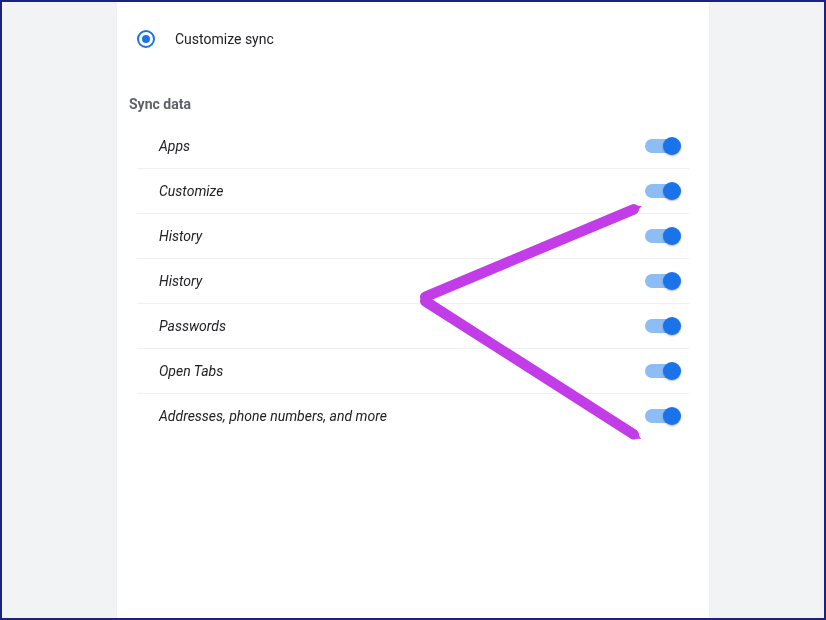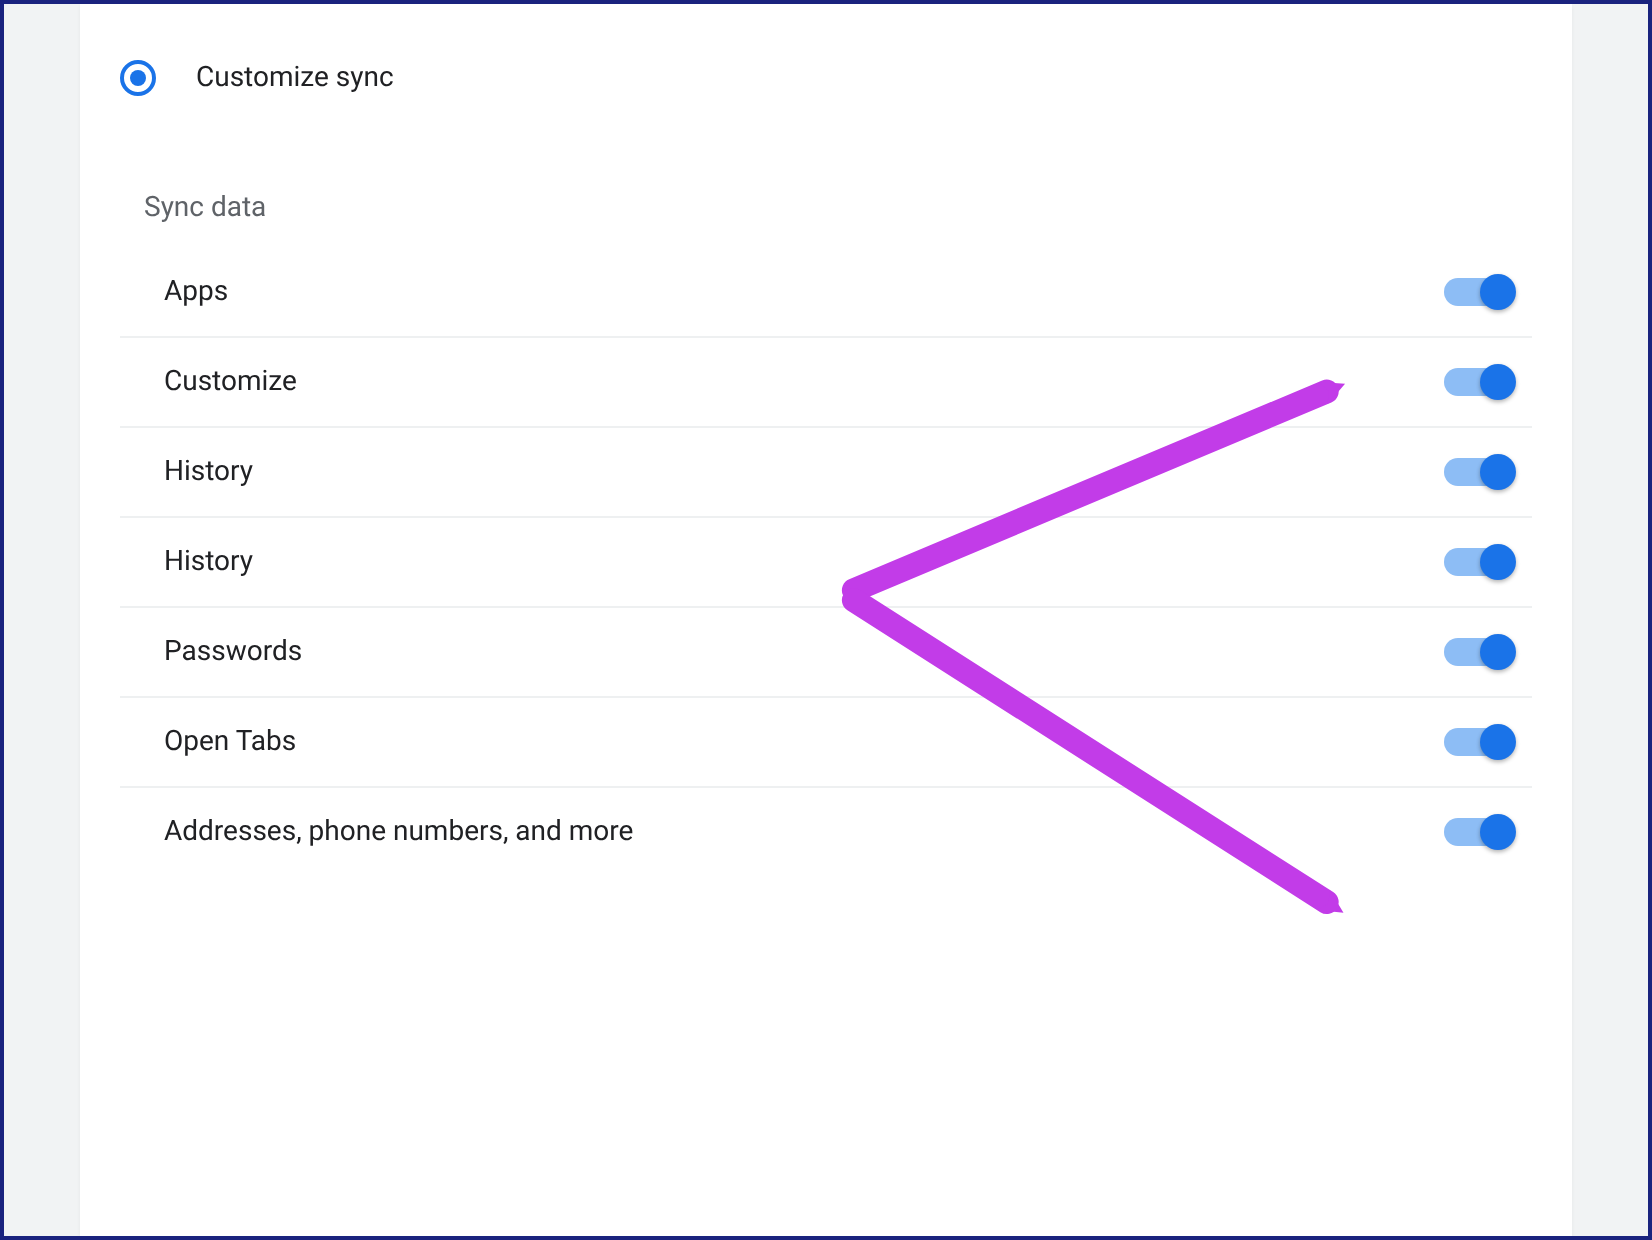--- a/index.html
+++ b/index.html
@@ -11,21 +11,21 @@
       font-family: 'Roboto', 'Segoe UI', Arial, sans-serif;
       background: #f1f3f4;
       width: 826px;
       height: 620px;
       overflow: hidden;
       border: 2px solid #1a237e;
       position: relative;
     }
     .panel {
       background: #ffffff;
-      width: 746px;
+      width: 592px;
       margin: 0 auto;
       height: 100%;
       padding: 20px 0;
       box-shadow: 0 1px 2px rgba(0,0,0,0.05);
       position: relative;
     }
     .radio-row {
       display: flex;
       align-items: center;
       padding: 8px 20px;
@@ -46,33 +46,34 @@
       height: 8px;
       background: #1a73e8;
       border-radius: 50%;
     }
     .radio-label {
       font-size: 14px;
       color: #202124;
     }
     .section-header {
       font-size: 14px;
-      font-weight: 400;
+      font-weight: 700;
       color: #5f6368;
-      padding: 40px 20px 12px 32px;
+      padding: 40px 20px 12px 12px;
     }
     .sync-list {
       padding: 0 20px;
     }
     .sync-item {
       display: flex;
       align-items: center;
       justify-content: space-between;
       padding: 14px 10px 14px 22px;
       border-bottom: 1px solid #eef0f1;
+      font-style: italic;
     }
     .sync-item:last-child {
       border-bottom: none;
     }
     .sync-item-label {
       font-size: 14px;
       color: #202124;
     }
     .toggle {
       width: 34px;

